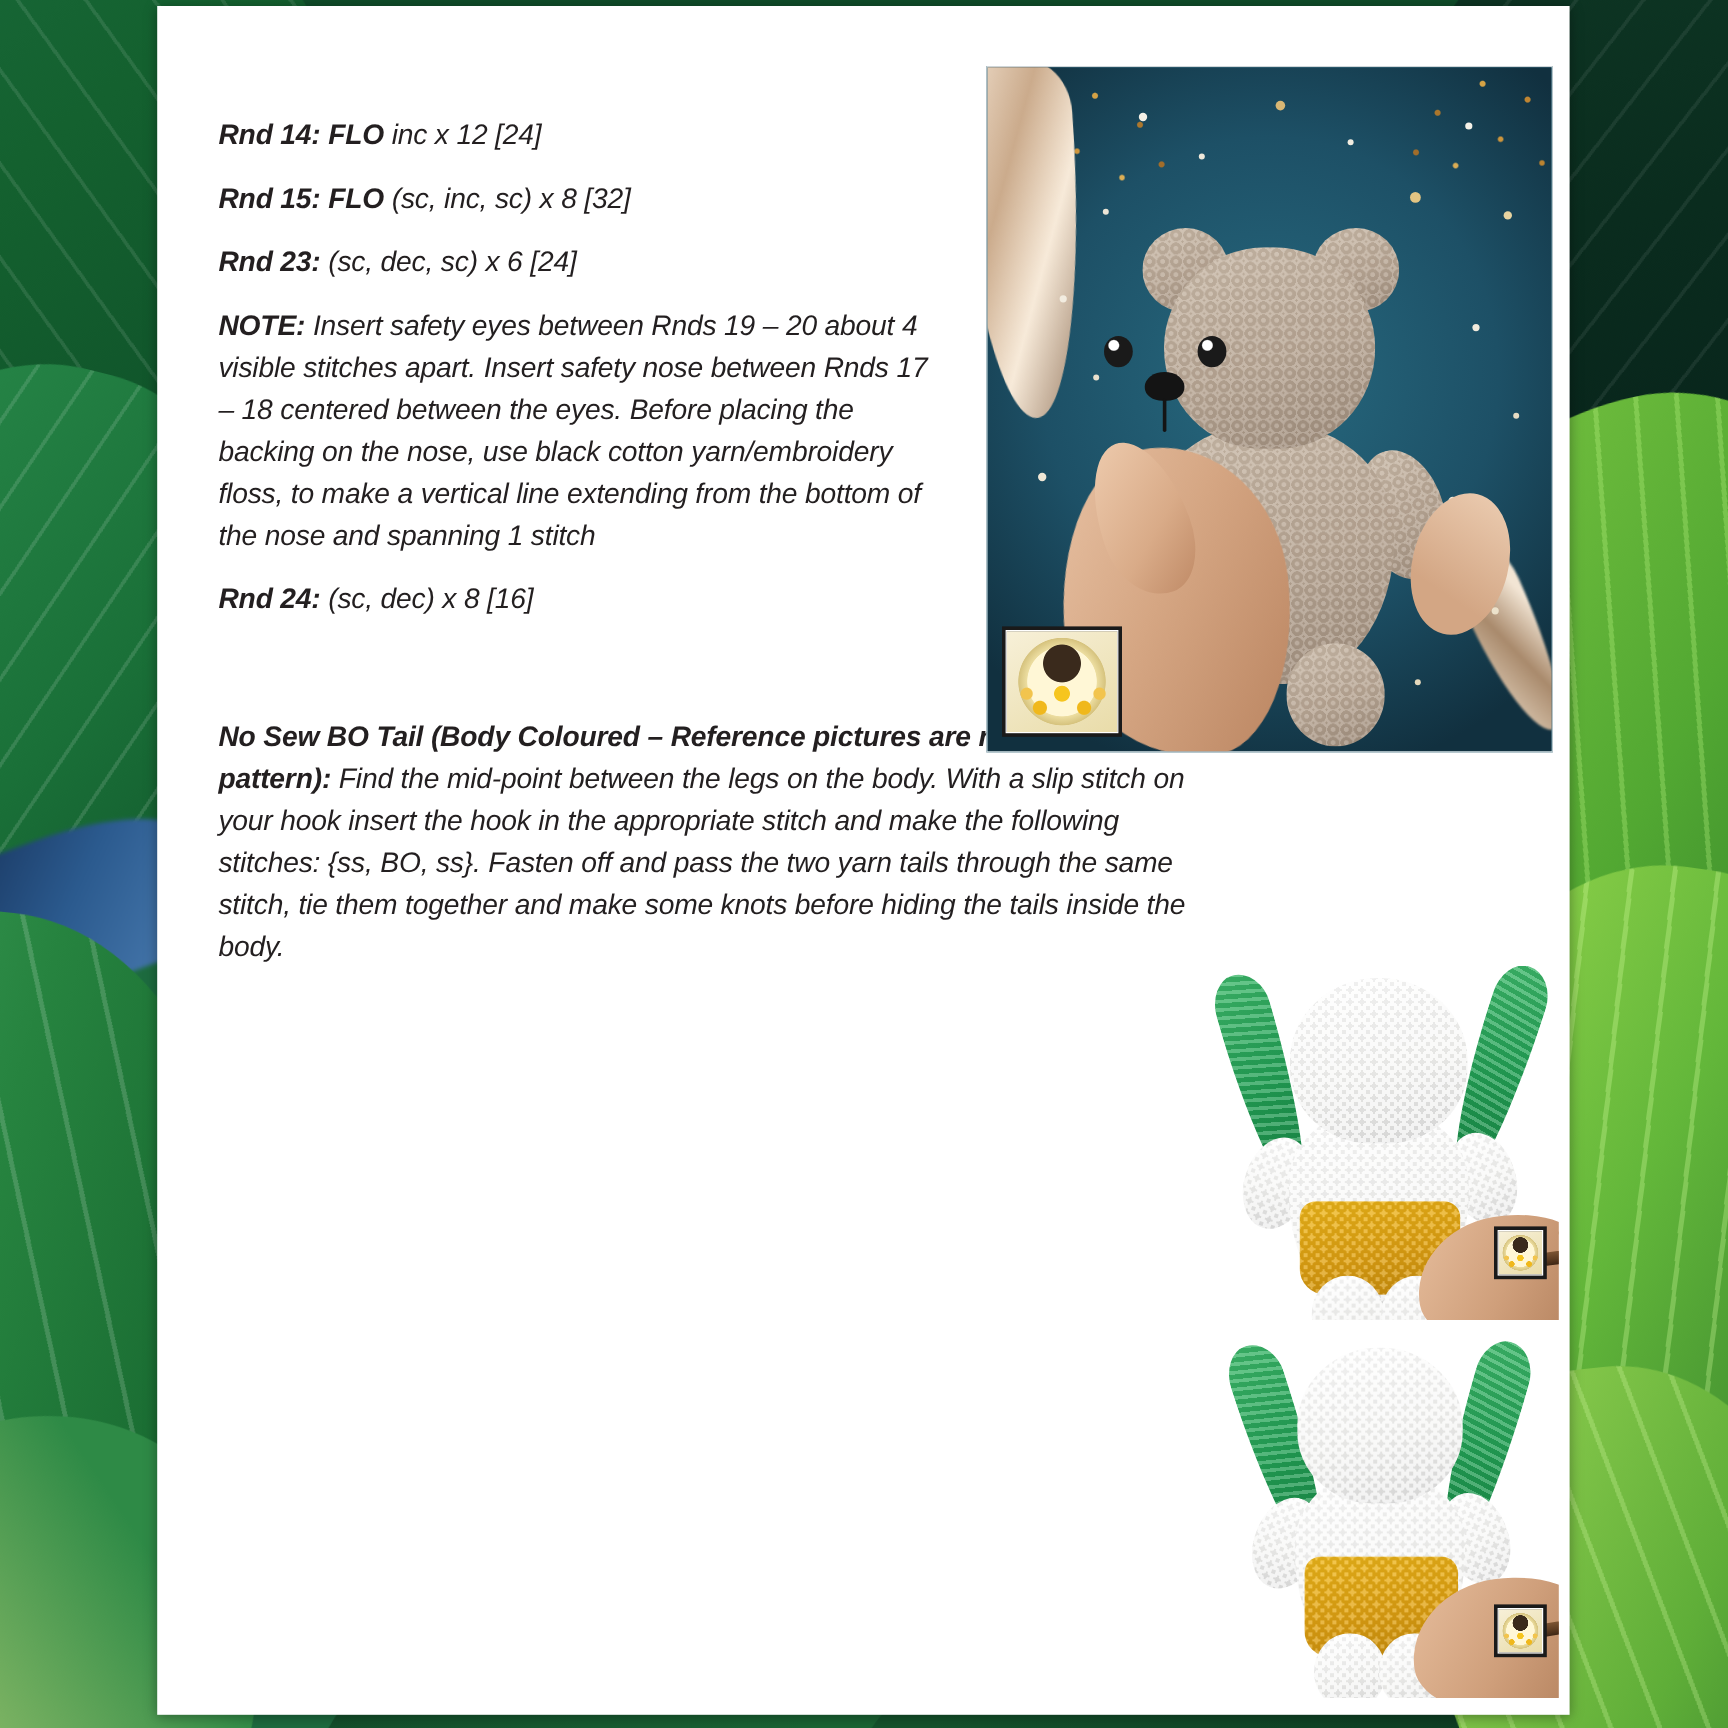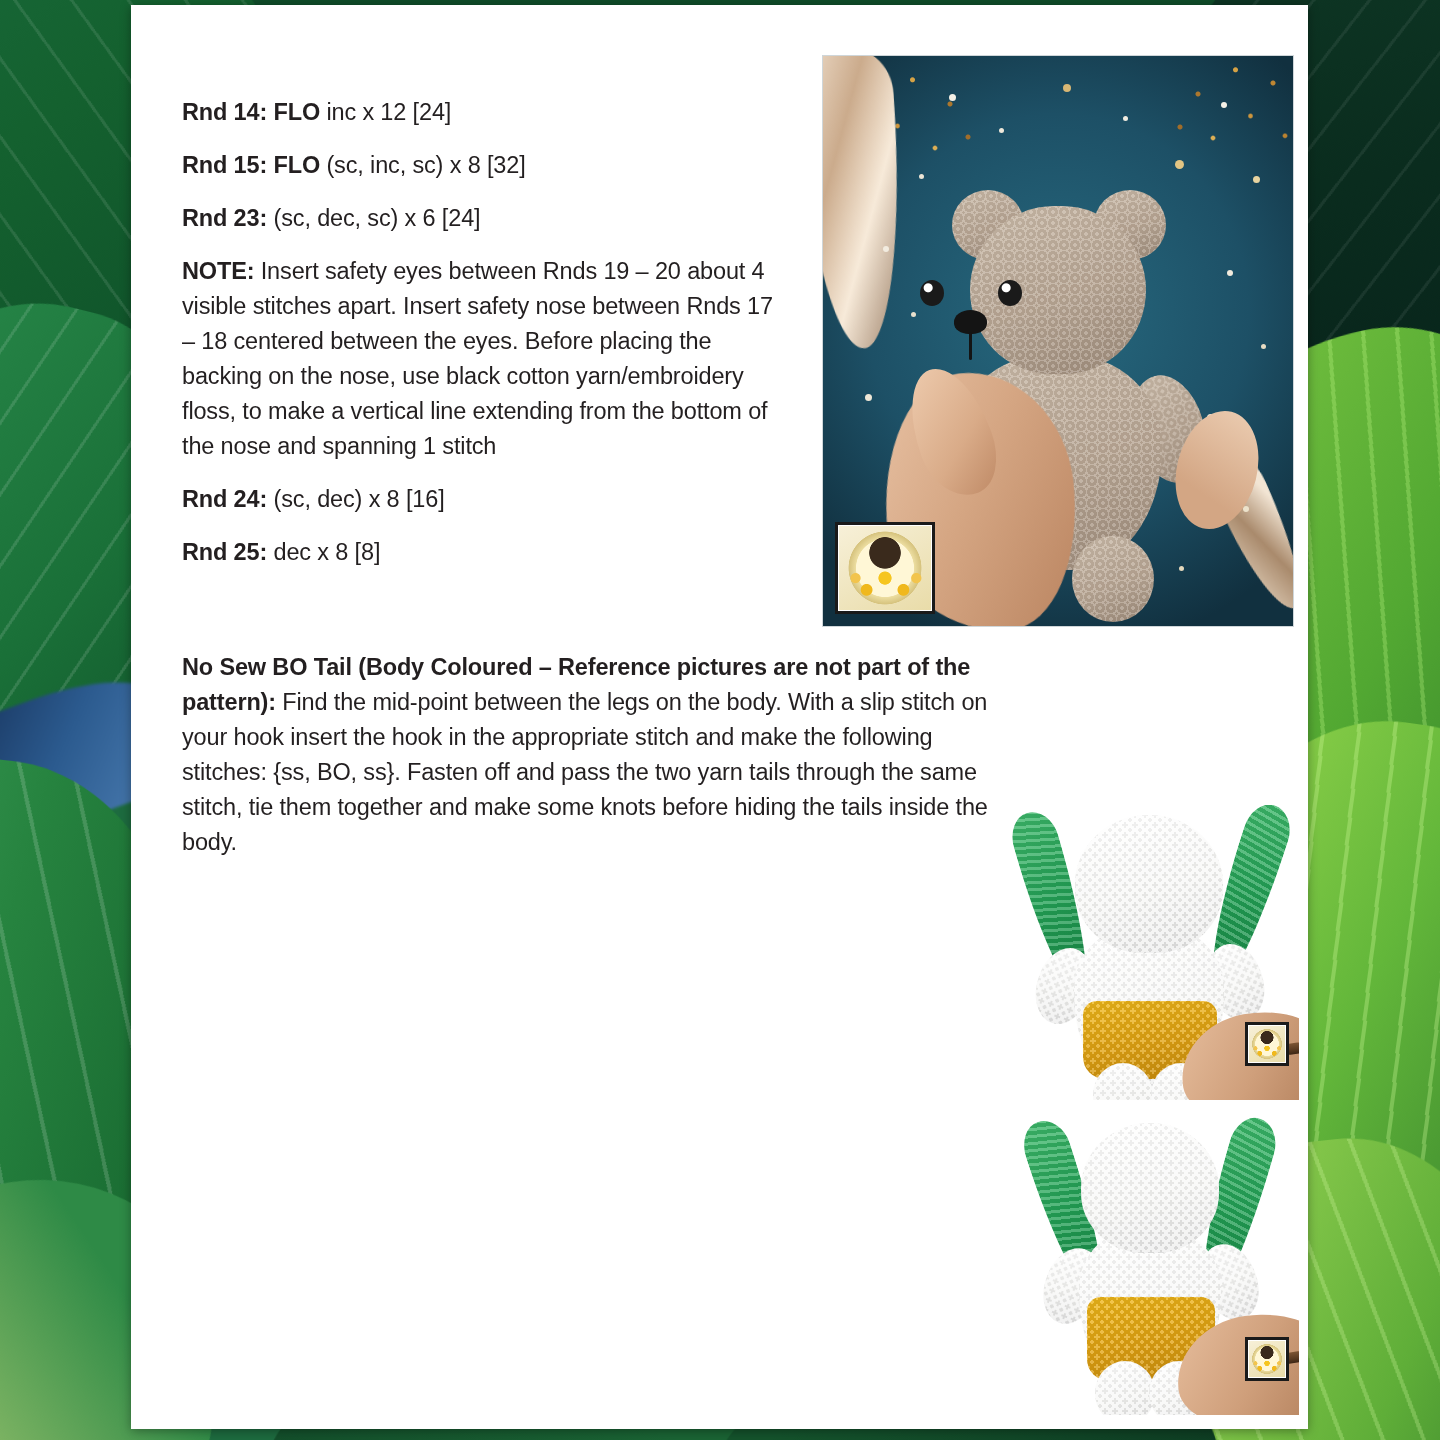--- a/index.html
+++ b/index.html
@@ -136,20 +136,21 @@
     position: absolute;
     left: 51px; top: 90px;
     width: 1062px;
   }
   .para {
     color: #231f20;
     font-size: 23.5px;
     line-height: 35px;
     letter-spacing: -0.15px;
     margin-bottom: 18px;
+    font-style: italic;
   }
   .para b { font-weight: 700; }
   .narrow { width: 600px; }
   .wide   { width: 1030px; }
   .med    { width: 820px; }
   .spacer-lg { height: 62px; }
 
   
   #bear-photo {
     position: absolute;
@@ -419,23 +420,20 @@
 
     <p class="para narrow">
       <b>NOTE:</b><span> Insert safety eyes between Rnds 19 – 20 about 4 visible stitches apart. Insert safety nose between Rnds 17 – 18 centered between the eyes. Before placing the backing on the nose, use black cotton yarn/embroidery floss, to make a vertical line extending from the bottom of the nose and spanning 1 stitch</span>
     </p>
 
     <p class="para narrow">
       <b>Rnd 24:</b><span> (sc, dec) x 8 [16]</span>
     </p>
 
 
-    <p class="para narrow">
-      <b>Rnd 25:</b><span> dec x 8 [8]</span>
-    </p>
 
 
     <div class="spacer-lg"></div>
 
     <p class="para med">
       <b>No Sew BO Tail (Body Coloured – Reference pictures are not part of the pattern):</b><span> Find the mid-point between the legs on the body. With a slip stitch on your hook insert the hook in the appropriate stitch and make the following stitches: {ss, BO, ss}. Fasten off and pass the two yarn tails through the same stitch, tie them together and make some knots before hiding the tails inside the body.</span>
     </p>
   </div>
 
   <div id="bear-photo">

